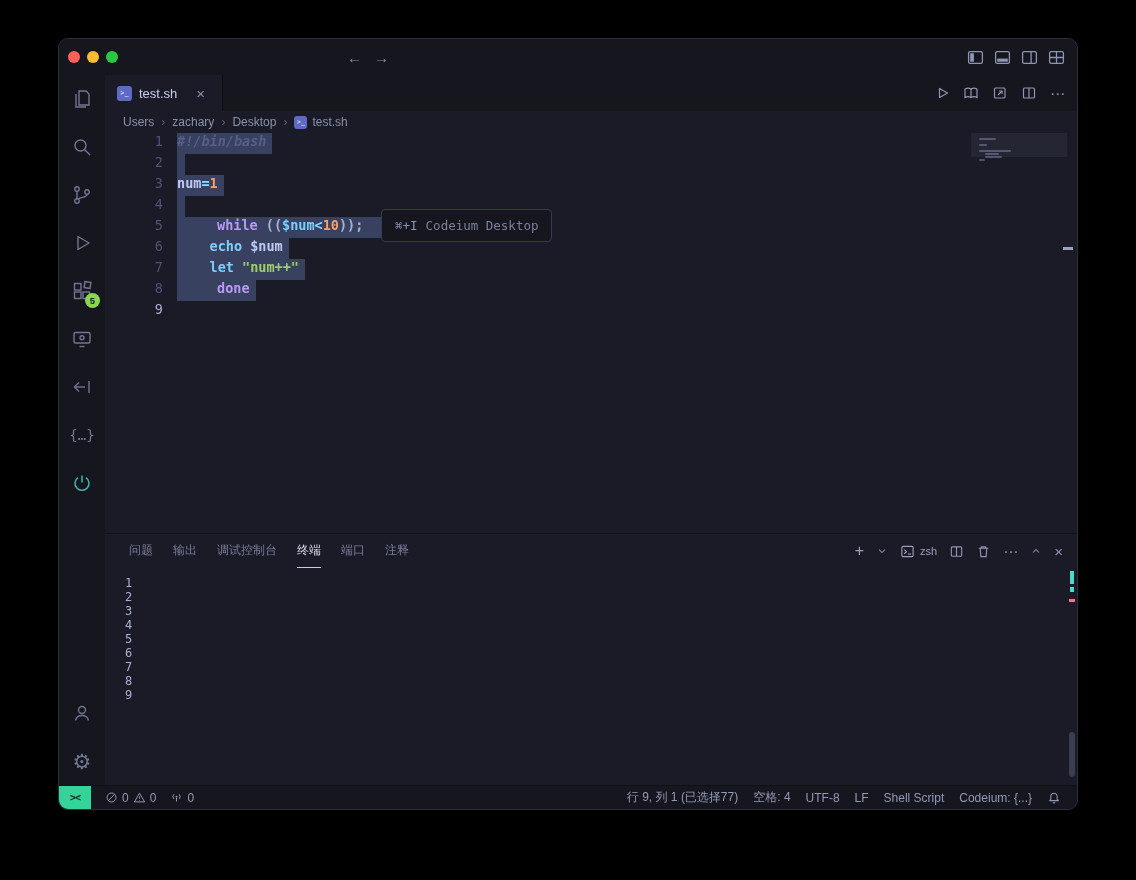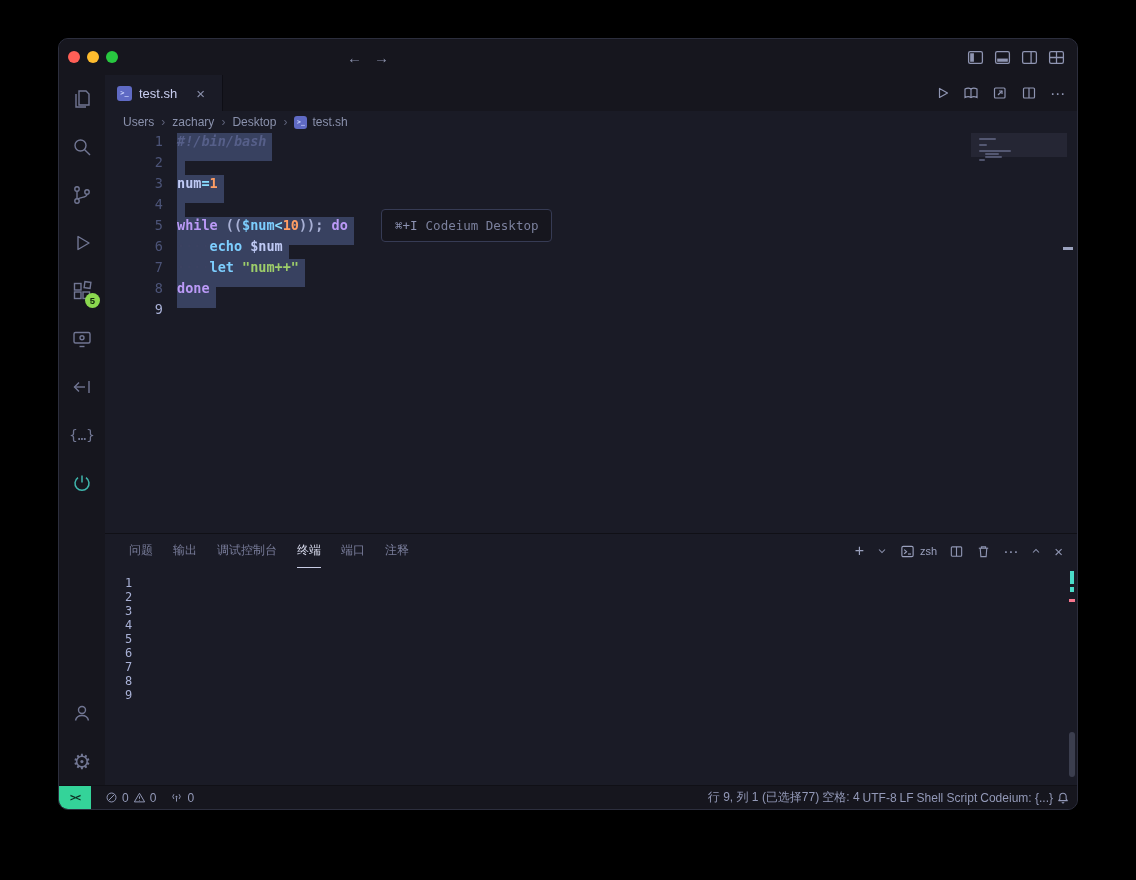--- a/index.html
+++ b/index.html
@@ -68,25 +68,25 @@
   .crumb { display:inline-flex; align-items:center; gap:5px; }
   .crumb-sep { color:#5d6179; font-size:12px; }
 
   
   .editor { flex:1; position:relative; background:var(--c-editor-bg,#1a1b26); overflow:hidden; }
   .code-lines { position:absolute; left:0; top:0; right:110px; }
   .code-line { display:flex; height:21px; line-height:21px; font:600 13.5px "DejaVu Sans Mono",monospace; white-space:pre; }
   .line-number { width:58px; flex:none; text-align:right; color:var(--c-line-number,#4c5478); font-weight:400; }
   .line-number.active { color:#a9b1d6; }
   .line-content { padding-left:14px; }
-  .line-seg { display:inline-block; height:28px; }
+  .line-seg { display:inline-block; height:21px; }
   .line-seg.selected { background:var(--c-selection,#384160); padding-right:6px; }
   .line-seg.stub { width:8px; padding-right:0; }
   .tok-comment { color:var(--c-comment,#565f89); font-style:italic; }
-  .tok-keyword { color:var(--c-keyword,#bb9af7); }
+  .tok-keyword { color:var(--c-keyword,#bb9af7);margin-left:40px; }
   .tok-builtin { color:var(--c-builtin,#7dcfff); }
   .tok-variable { color:var(--c-variable,#c0caf5); }
   .tok-number { color:var(--c-number,#ff9e64); }
   .tok-string { color:var(--c-string,#9ece6a); }
   .tok-operator { color:var(--c-operator,#89ddff); }
   .tok-plain { color:#a9b1d6; }
   .tok-ws { color:#3b4261; }
 
   .codeium-hint { position:absolute; left:276px; top:76px; height:33px; display:flex; align-items:center; gap:8px;
                   padding:0 13px; border:1px solid #363b54; border-radius:4px; background:#16161e;
@@ -124,21 +124,21 @@
   .term-mark { position:absolute; }
   .term-mark.teal1 { right:3px; top:3px; width:4px; height:13px; background:#4adbc8; }
   .term-mark.teal2 { right:3px; top:19px; width:4px; height:5px; background:#4adbc8; }
   .term-mark.red { right:2px; top:31px; width:6px; height:3px; background:#f7768e; }
   .term-scroll-thumb { position:absolute; right:2px; bottom:8px; width:6px; height:45px; background:rgba(160,167,199,.25); border-radius:3px; }
 
   
   .statusbar { flex:0 0 24px; background:var(--c-chrome-bg,#16161e); border-top:1px solid #101016;
                display:flex; align-items:stretch; justify-content:space-between; font-size:12px; color:#9399b8; }
   .sb-left { display:flex; align-items:center; gap:14px; }
-  .sb-right { display:flex; align-items:center; gap:3px; padding-right:7px; }
+  .sb-right { display:flex; align-items:center; gap:15px; padding-right:16px; }
   .remote-btn { width:32px; height:100%; background:var(--c-remote-green,#34d399); color:#0c2b1f;
                 display:flex; align-items:center; justify-content:center;
                 font:700 10px "DejaVu Sans Mono",monospace; letter-spacing:-1px; }
   .sb-item { display:flex; align-items:center; gap:4px; }
   .sb-item svg { display:block; }
 </style>
 </head>
 <body>
 
 <div class="stage">

